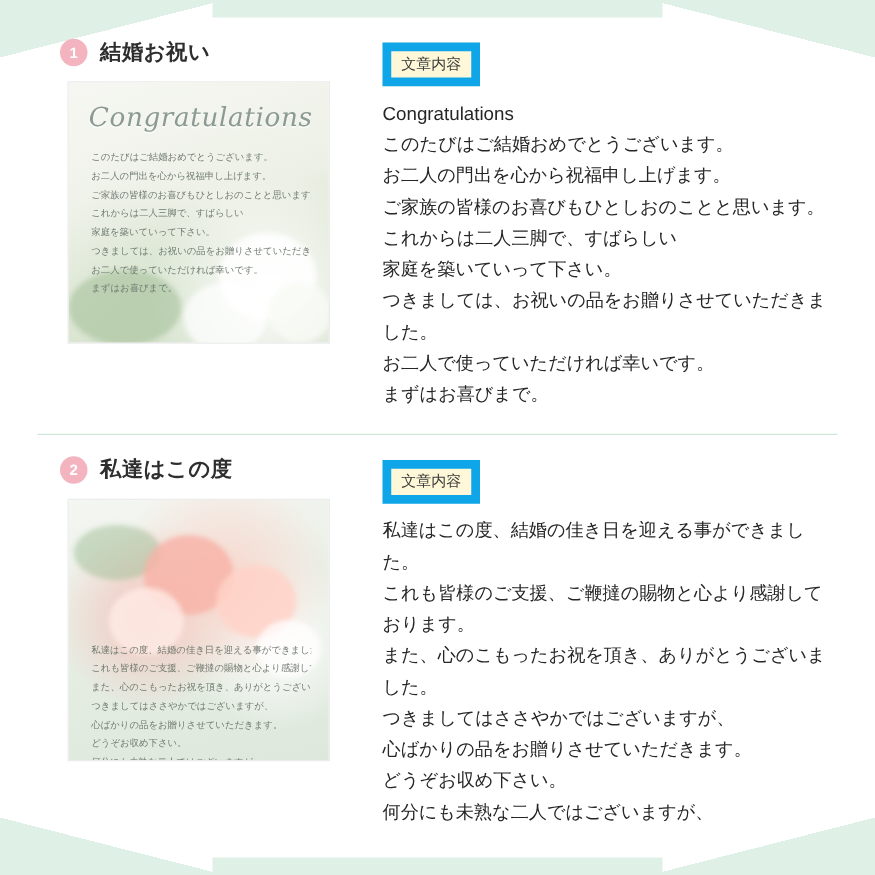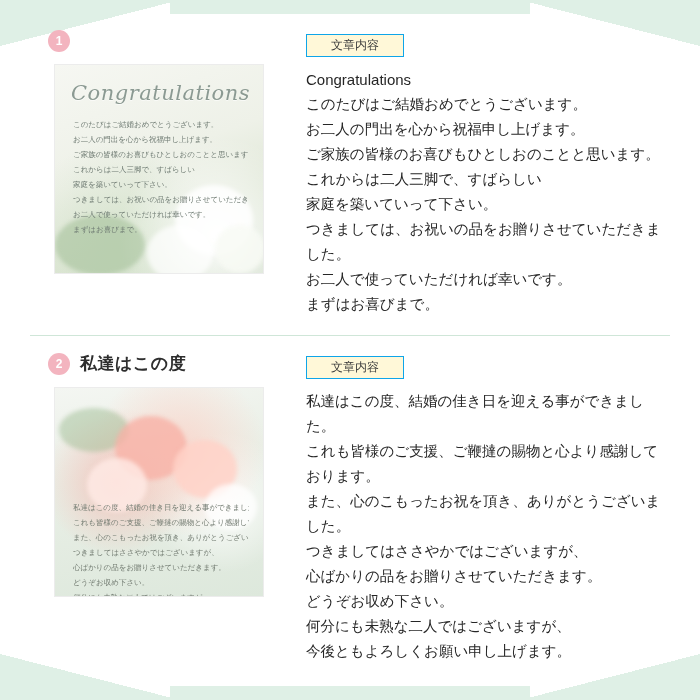--- a/index.html
+++ b/index.html
@@ -184,24 +184,24 @@
   }
   .card-lines div {
     white-space: nowrap;
     overflow: hidden;
   }
 
   
   .tag {
     display: inline-block;
     background: #fff8d8;
-    border: 1px solid #0ea5e9;
+    border: 7px solid #0ea5e9;
     color: #3b3b3b;
     font-size: 12px;
-    padding: 2px 24px;
+    padding: 2px 8px;
     margin-bottom: 10px;
   }
   .body-line {
     font-size: 14.5px;
     line-height: 25px;
     color: #262626;
   }
   .body-line.latin {
     font-size: 15px;
   }
@@ -217,20 +217,21 @@
   <div class="corner corner-br"></div>
   <div class="edge-top"></div>
   <div class="edge-bottom"></div>
 
   <div class="content">
 
     <div class="section">
       <div class="left-col">
         <div class="head-row">
           <div class="num-badge">1</div>
+          <div class="head-title">結婚お祝い</div>
         </div>
         <div class="card-img card-1">
           <div class="blossom c1-leaf"></div>
           <div class="blossom c1-f1"></div>
           <div class="blossom c1-f2"></div>
           <div class="blossom c1-f3"></div>
           <div class="card-script">Congratulations</div>
           <div class="card-lines">
             <div>このたびはご結婚おめでとうございます。</div>
             <div>お二人の門出を心から祝福申し上げます。</div>
@@ -285,18 +286,17 @@
       </div>
       <div class="right-col">
         <div class="tag">文章内容</div>
         <div class="body-line">私達はこの度、結婚の佳き日を迎える事ができました。</div>
         <div class="body-line">これも皆様のご支援、ご鞭撻の賜物と心より感謝しております。</div>
         <div class="body-line">また、心のこもったお祝を頂き、ありがとうございました。</div>
         <div class="body-line">つきましてはささやかではございますが、</div>
         <div class="body-line">心ばかりの品をお贈りさせていただきます。</div>
         <div class="body-line">どうぞお収め下さい。</div>
         <div class="body-line">何分にも未熟な二人ではございますが、</div>
-        <div class="body-line">今後ともよろしくお願い申し上げます。</div>
       </div>
     </div>
 
   </div>
 </div>
 
 </body></html>

